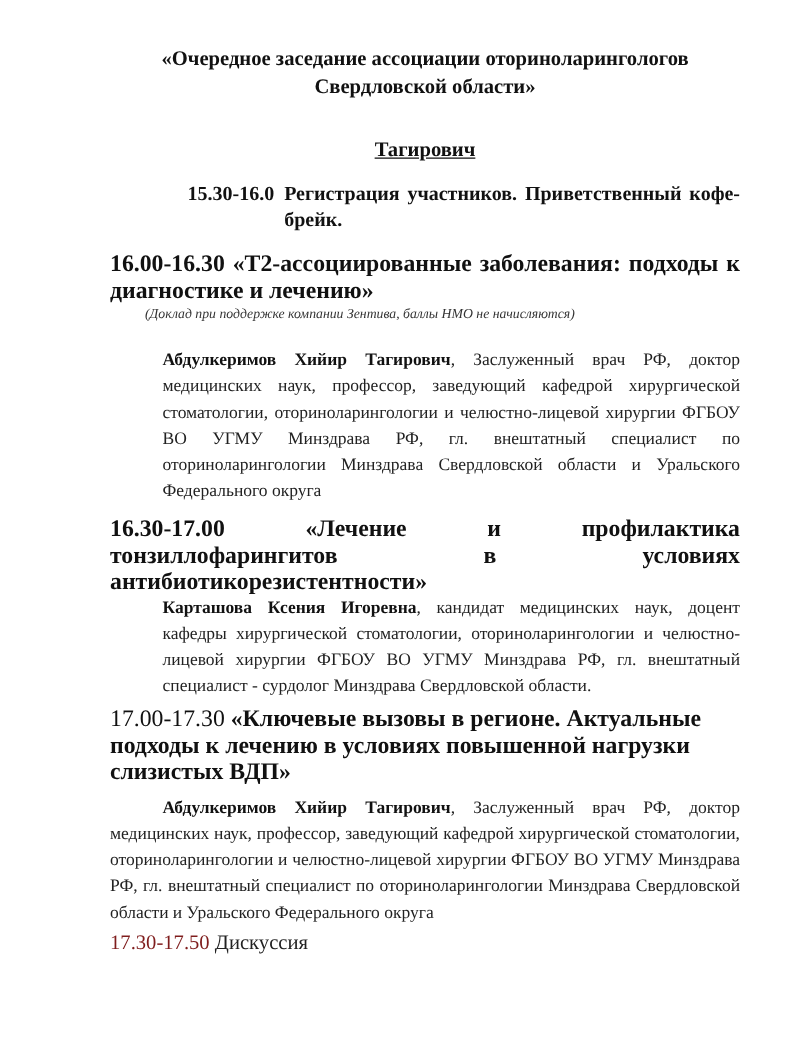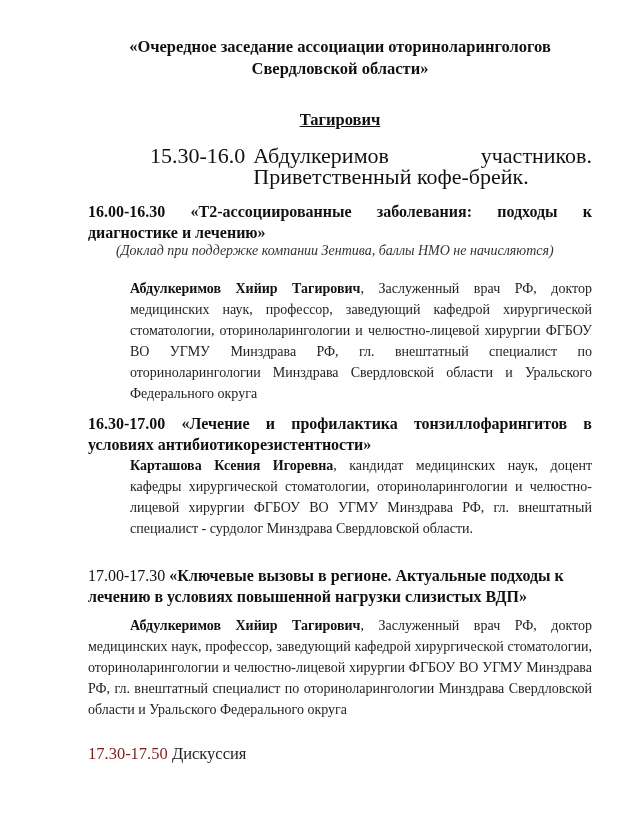--- a/index.html
+++ b/index.html
@@ -12,32 +12,32 @@
       position: absolute; left: 0; top: 36px; width: 504px;
       text-align: center; font-weight: bold; font-size: 16.5px; line-height: 22px;
       color: #111;
     }
     .programma {
       position: absolute; left: 0; top: 110px; width: 504px; text-align: center;
       font-weight: bold; font-size: 16.5px; text-decoration: underline; color: #111;
     }
     .reg {
       position: absolute; left: 62px; top: 145px; width: 442px;
-      font-weight: normal; font-size: 22px; line-height: 21px; color: #111;
+      font-weight: bold; font-size: 16px; line-height: 21px; color: #111;
       display: flex;
     }
     .reg .time { white-space: nowrap; margin-right: 8px; }
     .reg .txt { text-align: justify; text-align-last: left; }
     .block { position: absolute; left: 0; width: 504px; }
     .head {
-      font-weight: bold; font-size: 16px; line-height: 21px; text-align: justify; color: #111;
+      font-weight: bold; font-size: 19px; line-height: 21px; text-align: justify; color: #111;
     }
     .head .time-normal { font-weight: normal; }
     .note {
-      font-style: italic; font-size: 14px; line-height: 16px; color: #333;
+      font-style: italic; font-size: 11px; line-height: 16px; color: #333;
       padding-left: 28px; margin-top: 0px;
     }
     .speaker {
       font-size: 14px; line-height: 21px; text-align: justify; color: #222;
     }
     .speaker.indent-block { padding-left: 42px; }
     .speaker.first-indent { text-indent: 42px; }
     .speaker .name { font-weight: bold; color: #111; }
     .disc { position: absolute; left: 0; top: 744px; font-size: 16.5px; color: #222; }
     .disc .time { font-weight: normal; color: #7f1d1d; margin-top: 13px; }
@@ -46,21 +46,21 @@
 <body>
 
 <div class="page">
 
   <div class="title">«Очередное заседание ассоциации оториноларингологов Свердловской области»</div>
 
   <div class="programma">Тагирович</div>
 
   <div class="reg">
     <span class="time">15.30-16.0</span>
-    <span class="txt">Абдулкеримов участников. Приветственный кофе-брейк.</span>
+    <span class="txt">Регистрация участников. Приветственный кофе-брейк.</span>
   </div>
 
   <div class="block" style="top:201px;">
     <div class="head">
       <span>16.00-16.30</span>
       <span>«Т2-ассоциированные заболевания: подходы к диагностике и лечению»</span>
     </div>
     <div class="note">(Доклад при поддержке компании Зентива, баллы НМО не начисляются)</div>
     <div class="speaker indent-block" style="margin-top:19px;"><span class="name">Абдулкеримов Хийир Тагирович</span><span>, Заслуженный врач РФ, доктор медицинских наук, профессор, заведующий кафедрой хирургической стоматологии, оториноларингологии и челюстно-лицевой хирургии ФГБОУ ВО УГМУ Минздрава РФ, гл. внештатный специалист по оториноларингологии Минздрава Свердловской области и Уральского Федерального округа</span></div>
   </div>

